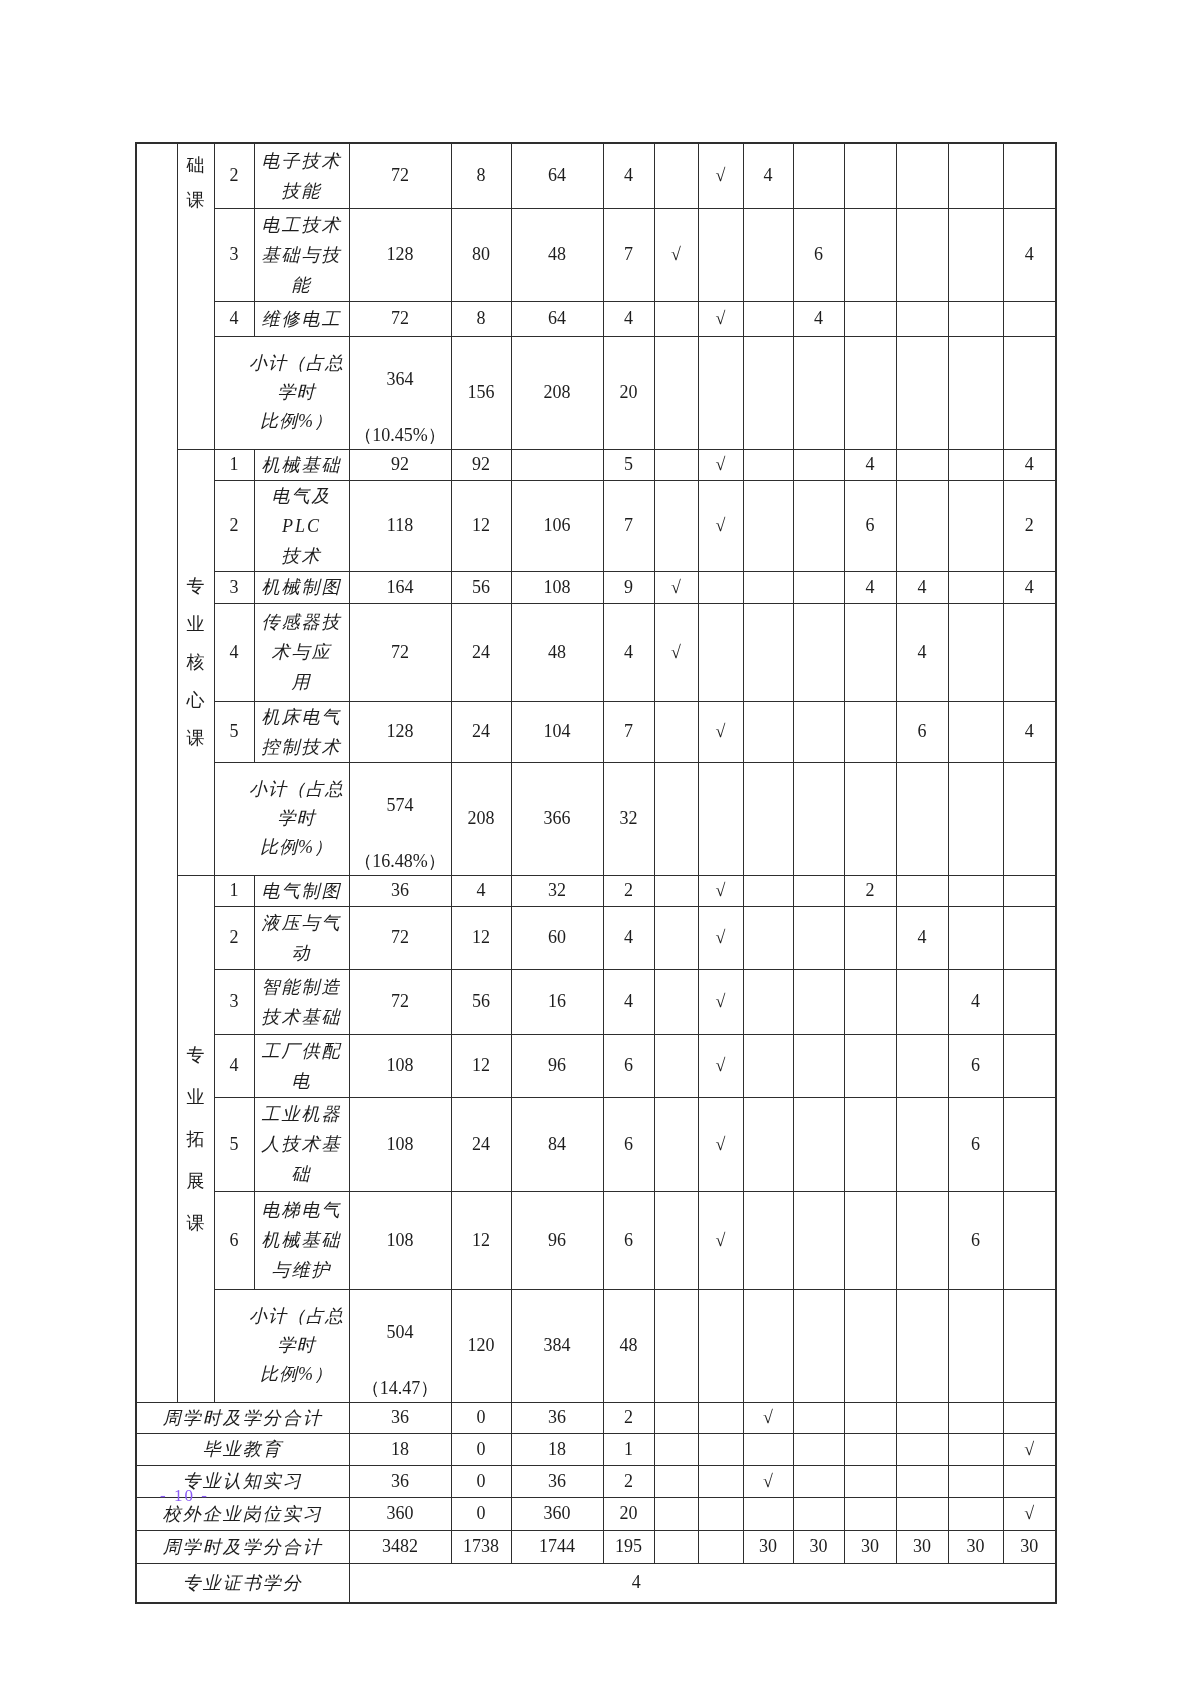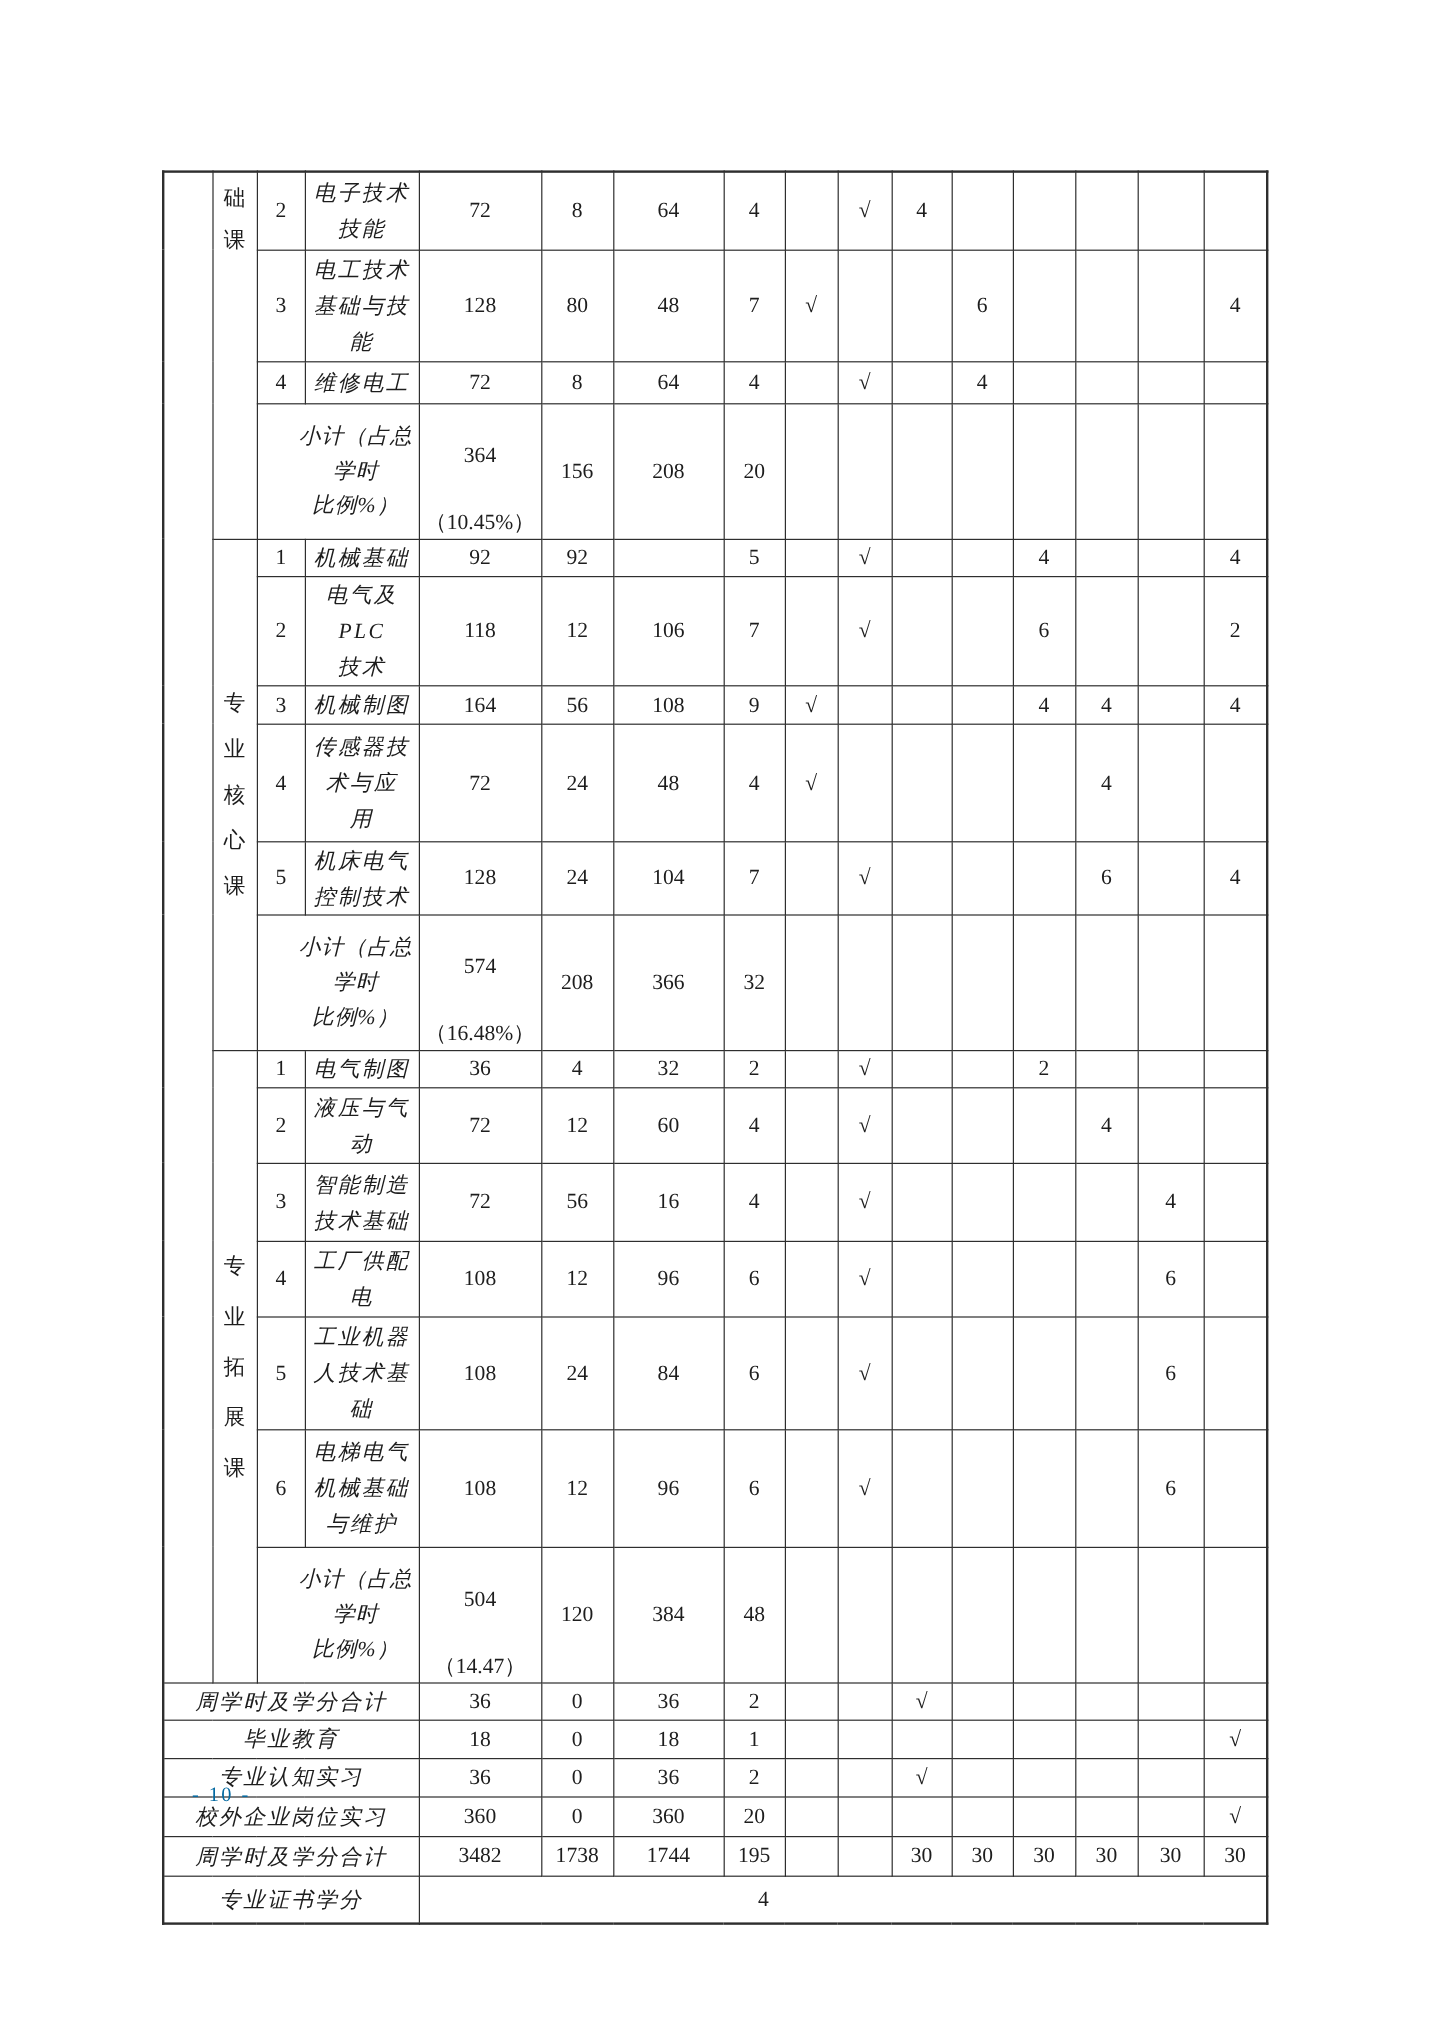--- a/index.html
+++ b/index.html
@@ -15,21 +15,21 @@
   .sub-label .ln{line-height:29px;margin-left:30px;}
   .sub-total .ln{line-height:28px;margin-top:28px;}
   .cat-td{letter-spacing:0;}
   .cat-td .ch{line-height:38px;}
   .cat-top{vertical-align:top;padding-top:4px;}
   .cat-top .ch{line-height:35px;}
   .cat-wide .ch{line-height:42px;}
   .cert-val{text-align:center;}
   .cert-val span{position:relative;left:-66px;}
   .page-num{position:absolute;left:160px;top:1486px;font-size:17px;
-            letter-spacing:2px;color:#0369a1;text-align:center;}
+            letter-spacing:2px;color:#8b5cf6;text-align:center;}
 </style>
 </head>
 <body>
 
 <div class="page">
   <div class="tbl-wrap">
     <table id="course-table">
       <colgroup>
         <col style="width:41px">
           <col style="width:37px">

